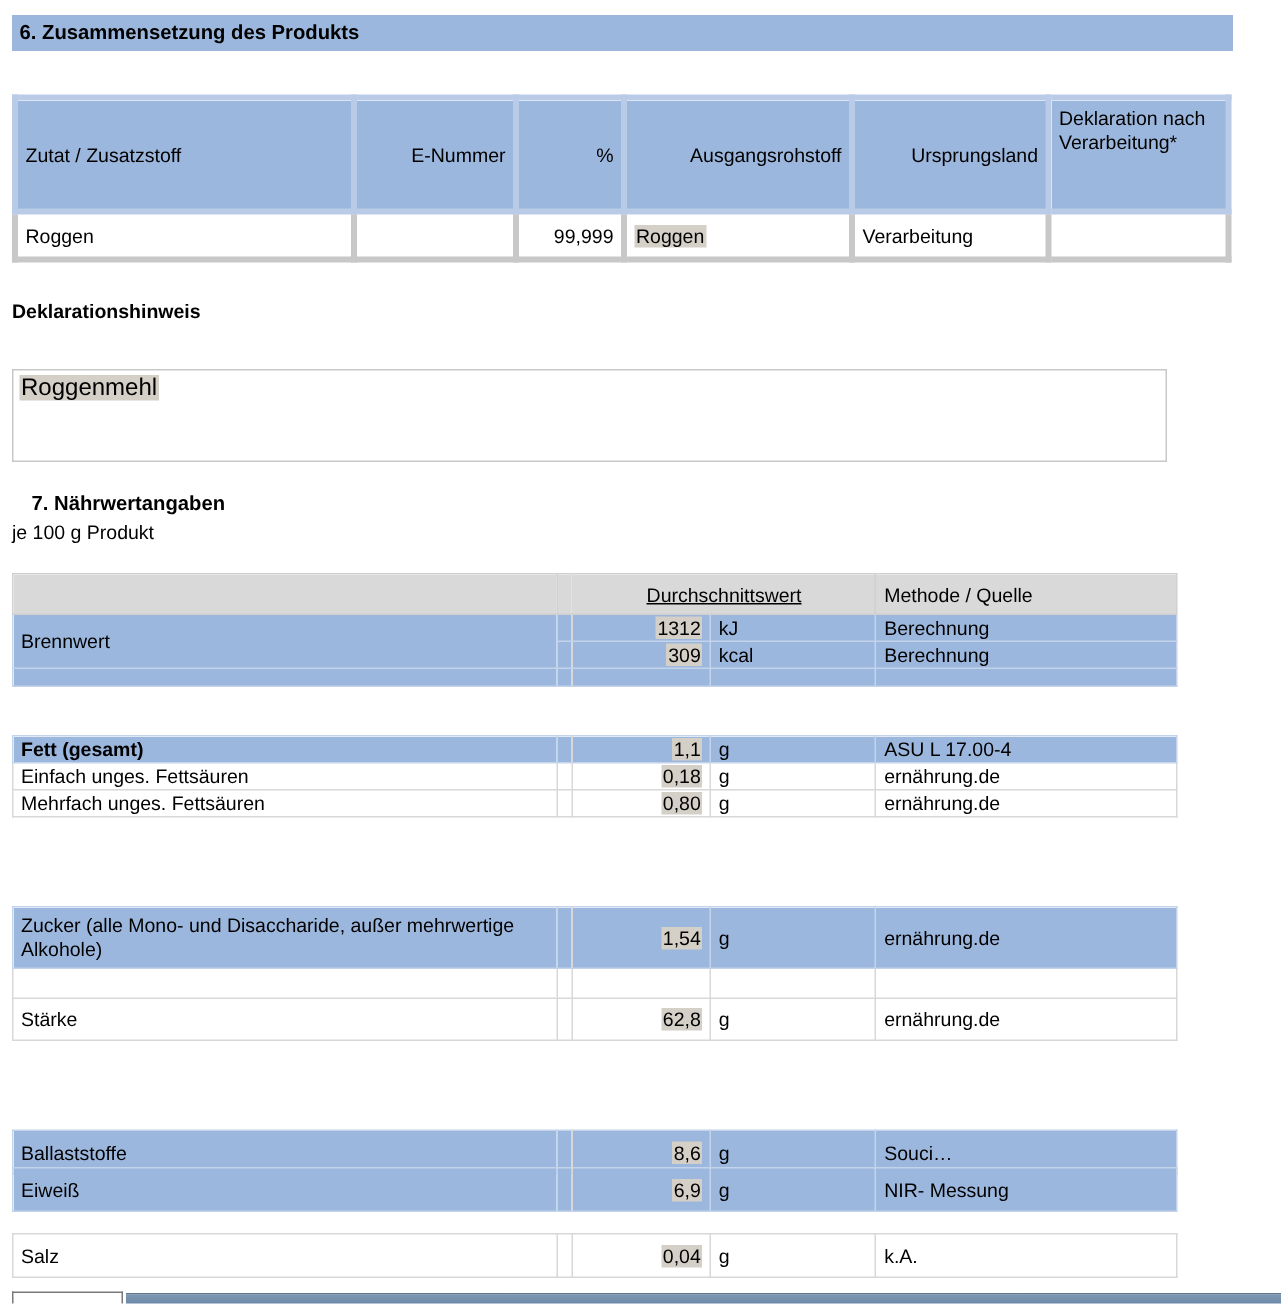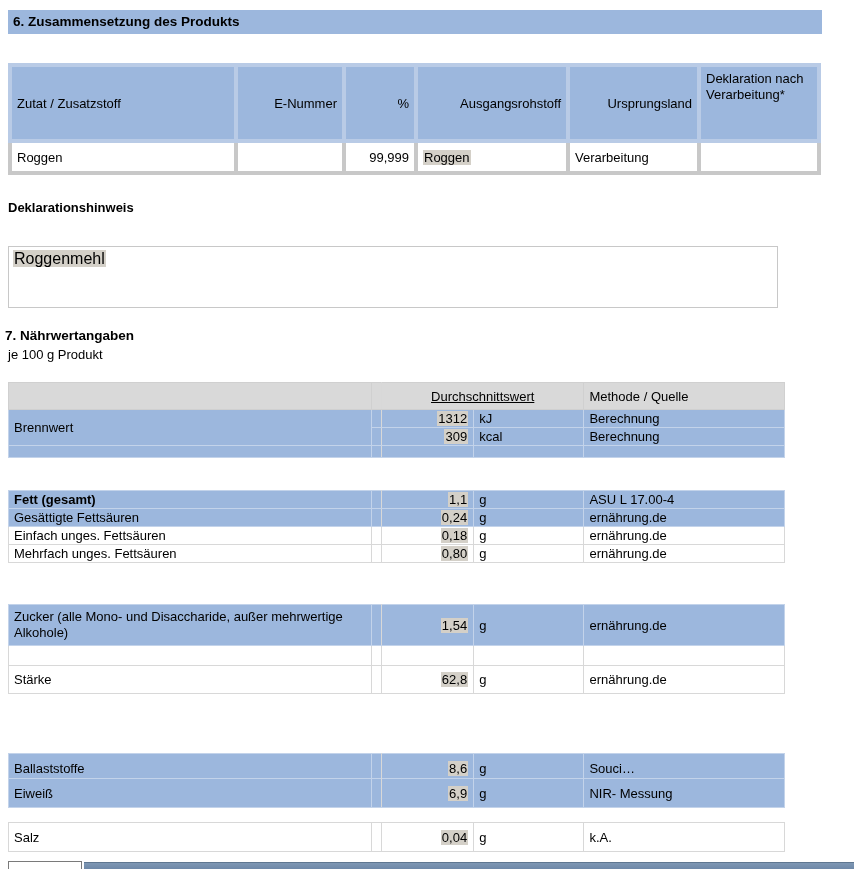--- a/index.html
+++ b/index.html
@@ -74,21 +74,21 @@
     border:1px solid #c8c8c8;
     box-sizing:border-box;
     padding:3px 4px;
     font-size:16px;
     margin-top:28px;
   }
 
   
   .sec7-title{
     position:absolute;
-    left:5px; top:328px;
+    left:21px; top:328px;
     font-weight:bold;
     font-size:13.5px;
   }
   .sec7-sub{
     position:absolute;
     left:8px; top:347px;
     font-size:13px;
   }
 
   
@@ -251,27 +251,20 @@
       <col class="c-src">
     </colgroup>
   <tbody>
     <tr class="r-blue">
       <td class="name-b">Fett (gesamt)</td>
       <td class="gap"></td>
       <td class="val"><span class="hl">1,1</span></td>
       <td>g</td>
       <td>ASU L 17.00-4</td>
     </tr>
-    <tr class="r-blue">
-      <td>Gesättigte Fettsäuren</td>
-      <td class="gap"></td>
-      <td class="val"><span class="hl">0,24</span></td>
-      <td>g</td>
-      <td>ernährung.de</td>
-    </tr>
     <tr class="r-white">
       <td>Einfach unges. Fettsäuren</td>
       <td class="gap"></td>
       <td class="val"><span class="hl">0,18</span></td>
       <td>g</td>
       <td>ernährung.de</td>
     </tr>
     <tr class="r-white">
       <td>Mehrfach unges. Fettsäuren</td>
       <td class="gap"></td>

